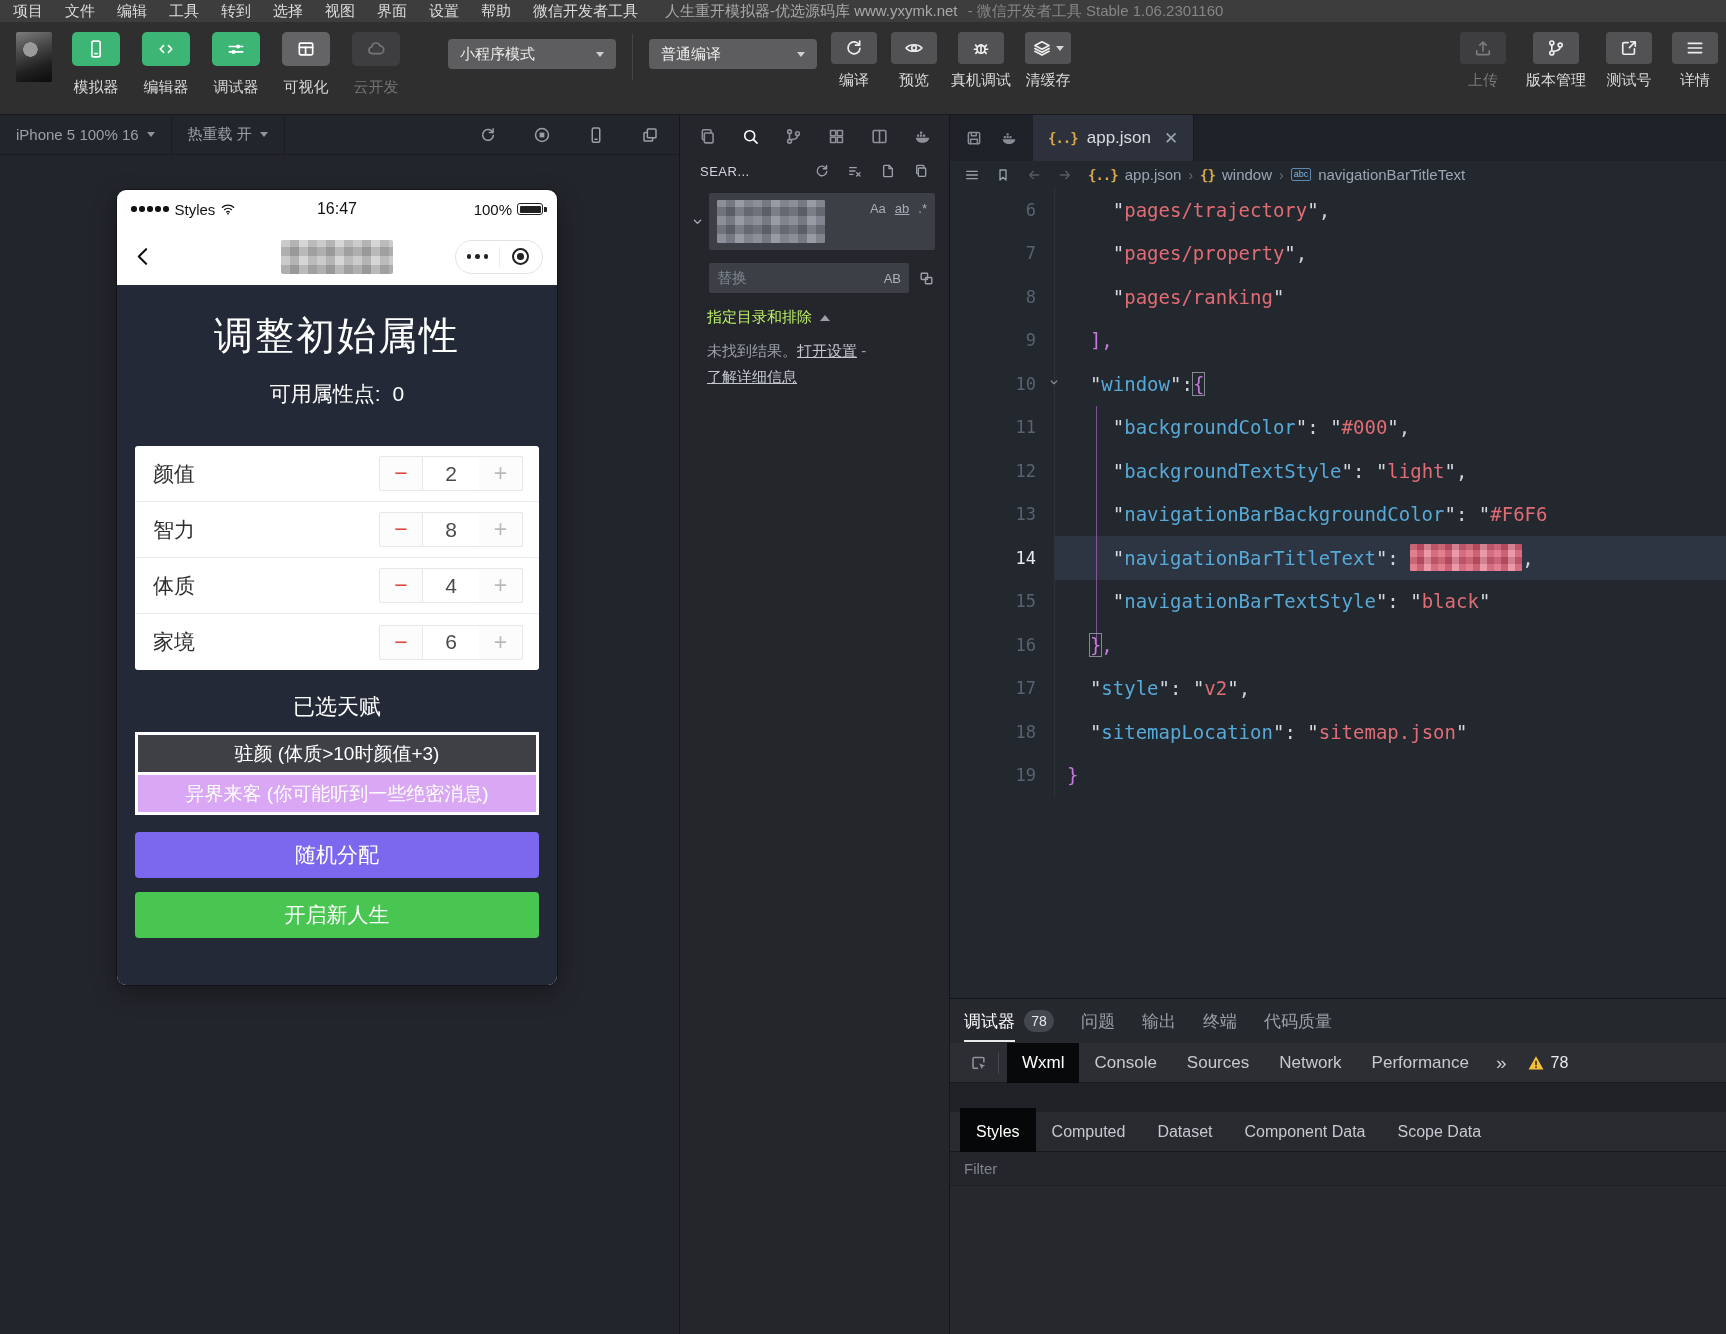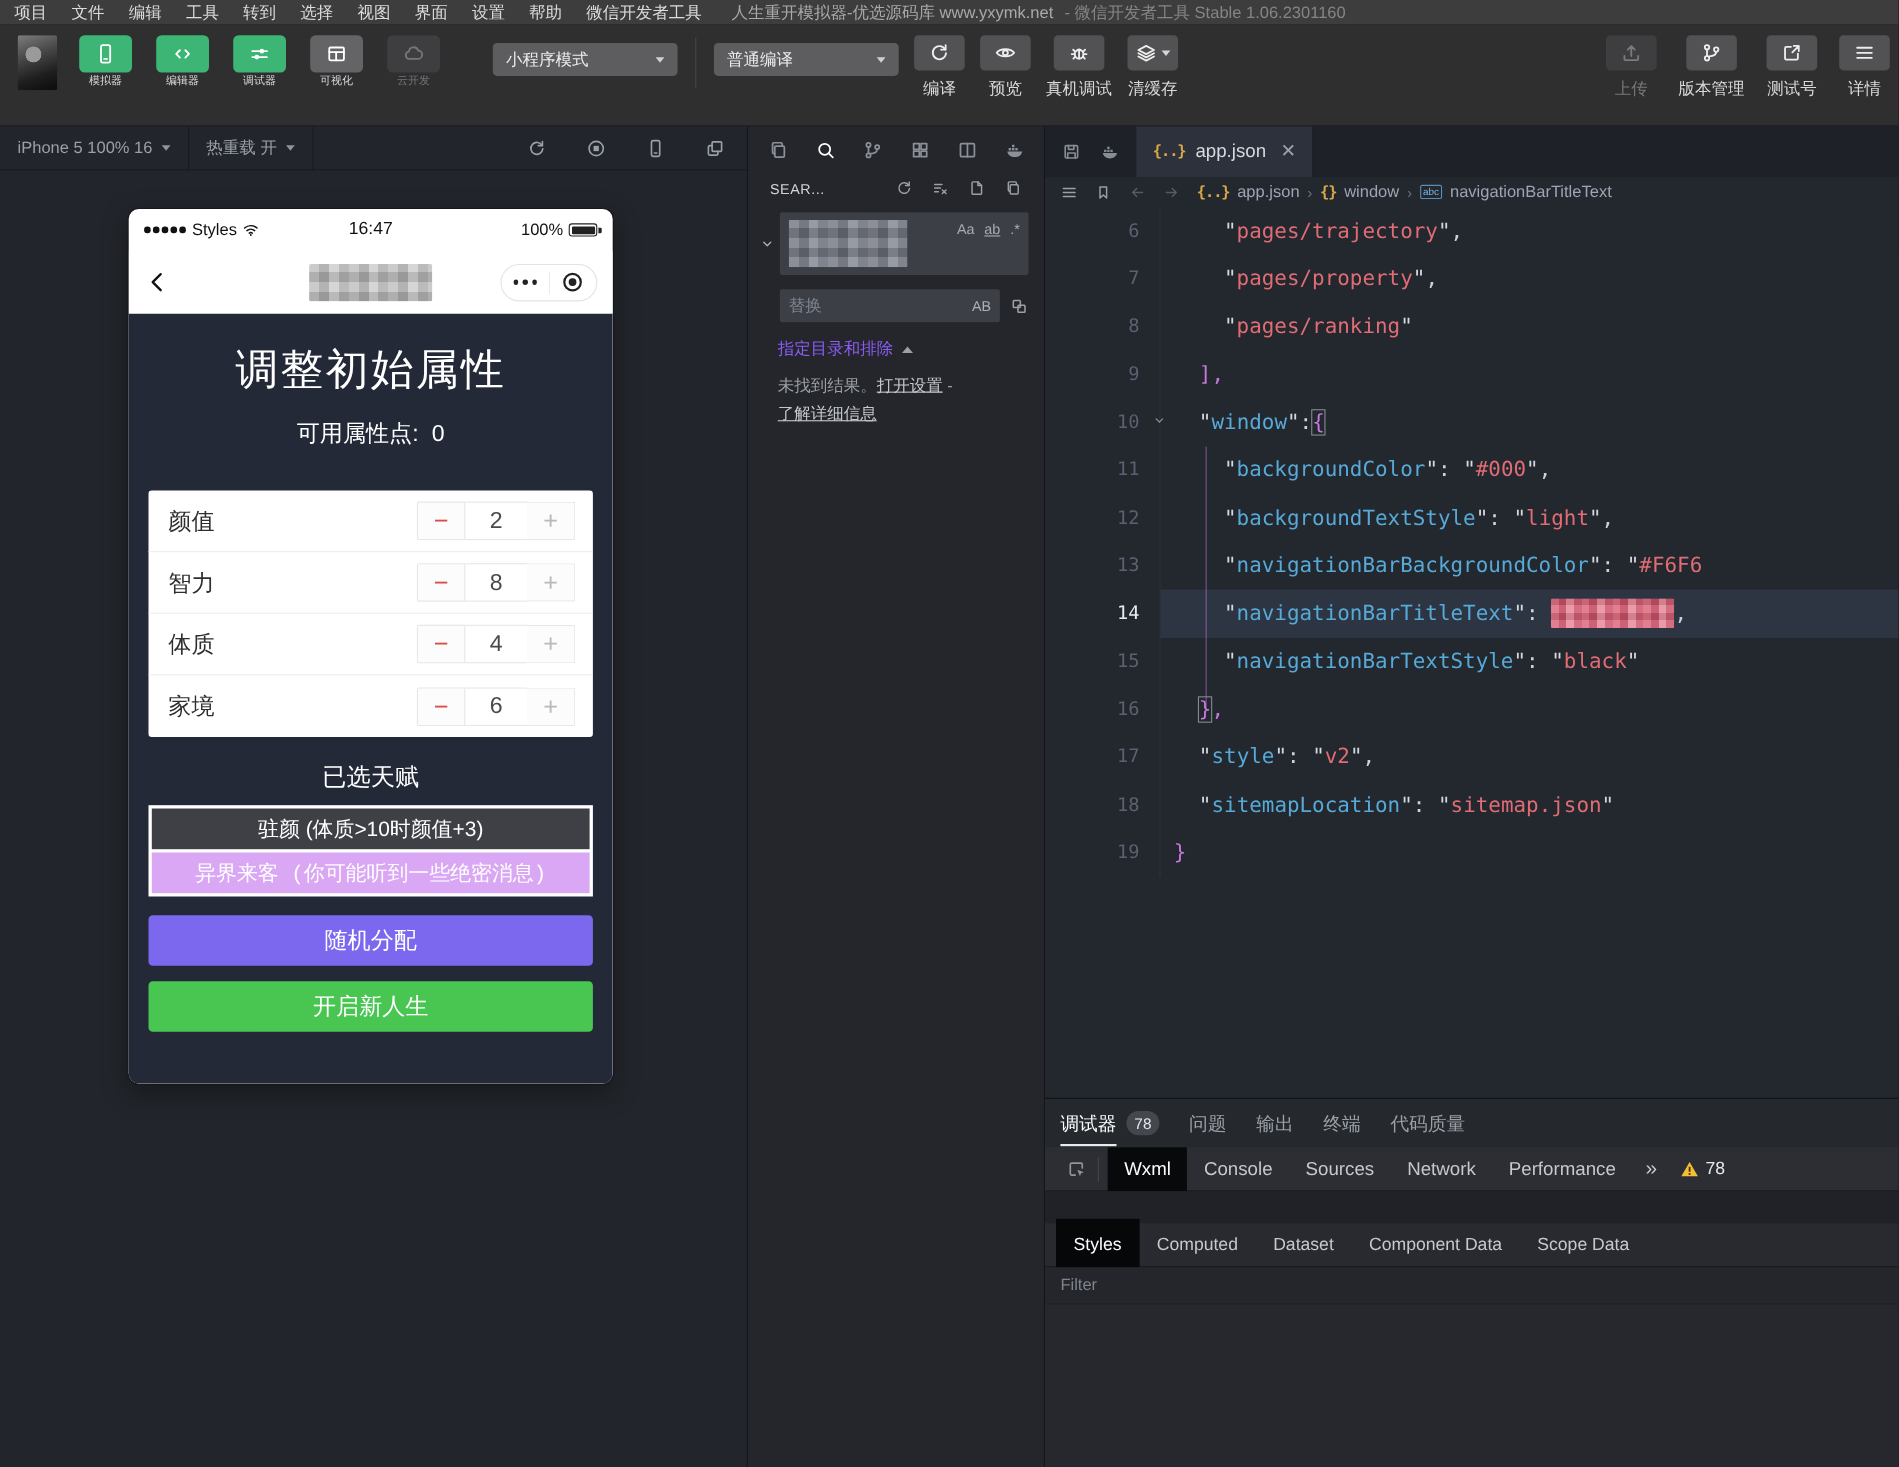--- a/index.html
+++ b/index.html
@@ -16,21 +16,21 @@
 
   
   .toolbar{height:93px;background:#2f2f30;display:flex;align-items:flex-start;border-bottom:1px solid #17191d;}
   .avatar{width:36px;height:50px;margin:10px 0 0 16px;border-radius:2px;flex:none;
     background:radial-gradient(circle at 40% 35%, #9a9a9a 0 18%, transparent 19%),linear-gradient(160deg,#7d7d7d 0%,#4a4a4a 35%,#1f1f1f 70%,#0b0b0b 100%);}
   .tool{display:flex;flex-direction:column;align-items:center;margin:10px 0 0 18px;min-width:52px;}
   .tool-ico{width:48px;height:34px;border-radius:5px;display:flex;align-items:center;justify-content:center;color:#fff;font-size:20px;}
   .tool-ico.active{background:#3cb575;}
   .tool-ico.normal{background:#646466;}
   .tool-ico.disabled{background:#3e3e40;color:#767678;}
-  .tool-label{font-size:10px;color:#dadada;margin-top:0;white-space:nowrap;}
+  .tool-label{font-size:15px;color:#dadada;margin-top:12px;white-space:nowrap;}
   .tool.disabled .tool-label{color:#737373;}
   .select{height:30px;background:#5d5d5f;border-radius:4px;display:flex;align-items:center;padding:0 12px;color:#ececec;font-size:15px;margin-top:17px;}
   .select .caret{margin-left:auto;width:0;height:0;border-left:4.5px solid transparent;border-right:4.5px solid transparent;border-top:5.5px solid #d0d0d0;}
   .select.mode{width:168px;margin-left:46px;}
   .select.compile{width:168px;}
   .vdiv{width:1px;height:46px;background:#454548;margin:12px 16px 0;flex:none;}
   .action{display:flex;flex-direction:column;align-items:center;margin:10px 0 0 14px;}
   .action-ico{width:46px;height:32px;border-radius:4px;background:#525254;color:#ededed;display:flex;align-items:center;justify-content:center;font-size:20px;gap:4px;}
   .action-label{font-size:15px;color:#dadada;margin-top:7px;white-space:nowrap;}
   .caret-sm{width:0;height:0;border-left:4px solid transparent;border-right:4px solid transparent;border-top:5px solid #d5d5d5;}
@@ -80,21 +80,21 @@
   .attr-name{font-size:21px;color:#2e2e2e;margin-left:18px;}
   .stepper{margin-left:auto;margin-right:16px;display:flex;}
   .st-btn{width:44px;height:35px;border:1px solid #e7e7e7;background:#fcfcfc;display:flex;align-items:center;justify-content:center;font-size:23px;}
   .st-btn.minus{color:#dd4b45;border-radius:2px 0 0 2px;}
   .st-btn.plus{color:#b9b9b9;border-left:none;border-radius:0 2px 2px 0;}
   .st-val{width:56px;height:35px;border-top:1px solid #e7e7e7;border-bottom:1px solid #e7e7e7;display:flex;align-items:center;justify-content:center;font-size:21px;color:#4a4a4a;}
   .talent-head{font-size:22px;text-align:center;margin-top:22px;}
   .talent-list{margin:10px 18px 0;background:#fff;padding:3px;}
   .talent{height:37px;margin-bottom:3px;display:flex;align-items:center;justify-content:center;font-size:19px;color:#fff;background:#3e4046;white-space:nowrap;overflow:hidden;}
   .talent:last-child{margin-bottom:0;}
-  .talent.selected{background:#d9a7f4;font-family:Liberation Mono, monospace;}
+  .talent.selected{background:#d9a7f4;}
   .btn{margin:16px 18px 0;height:46px;border-radius:4px;display:flex;align-items:center;justify-content:center;font-size:21px;color:#fff;}
   .btn.random{background:#7b68ee;margin-top:17px;}
   .btn.start{background:#49c552;margin-top:14px;}
 
   
   .search-col{width:270px;background:#24262b;border-right:1px solid #141619;color:#cfd3d9;flex:none;}
   .act-row{height:42px;display:flex;align-items:center;gap:24px;padding-left:18px;font-size:19px;color:#8b9099;}
   .act-row .active{color:#fff;}
   .search-head{height:28px;display:flex;align-items:center;padding:0 20px;font-size:13px;letter-spacing:.5px;color:#d0d4da;}
   .hd-icons{margin-left:auto;display:flex;gap:17px;font-size:16px;color:#9aa0a8;align-items:center;}
@@ -103,21 +103,21 @@
   .inputs{flex:1;min-width:0;}
   .search-input{height:57px;background:#3c3f46;border-radius:2px;position:relative;}
   .mosaic-sm{position:absolute;left:8px;top:7px;width:108px;height:43px;border-radius:1px;}
   .m-dark{background-image:repeating-linear-gradient(0deg,rgba(255,255,255,.08) 0 9px,rgba(0,0,0,.14) 9px 18px),repeating-linear-gradient(90deg,#82868f 0 9px,#696e78 9px 18px,#8e939c 18px 27px,#757a84 27px 36px);}
   .opts{position:absolute;top:8px;right:8px;display:flex;gap:9px;font-size:13px;color:#a6acb5;}
   .opt.word{text-decoration:underline;}
   .replace-row{margin-top:13px;display:flex;align-items:center;}
   .replace-input{flex:1;height:30px;background:#3c3f46;border-radius:2px;display:flex;align-items:center;padding:0 8px;font-size:15px;color:#7e8590;}
   .replace-ab{margin-left:auto;font-size:13px;color:#aab0b8;}
   .replace-all{margin-left:9px;font-size:17px;color:#9aa0a8;}
-  .dirs-row{margin:15px 14px 0 27px;font-size:15px;color:#8b5cf6;display:flex;align-items:center;gap:8px;}
+  .dirs-row{margin:15px 14px 0 27px;font-size:15px;color:#bef264;display:flex;align-items:center;gap:8px;}
   .tri-up{width:0;height:0;border-left:5px solid transparent;border-right:5px solid transparent;border-bottom:6px solid #9aa0a8;}
   .results{margin:11px 14px 0 27px;font-size:15px;color:#9aa0a8;line-height:1.7;}
   .results a{color:#c3c8cf;text-decoration:underline;}
 
   
   .editor-col{flex:1;display:flex;flex-direction:column;background:#23272e;min-width:0;}
   .tabbar{height:46px;background:#1e2127;display:flex;align-items:stretch;flex:none;}
   .ed-icons{display:flex;align-items:center;gap:17px;padding:0 15px;font-size:18px;color:#878d96;}
   .tab{display:flex;align-items:center;gap:9px;padding:0 15px;background:#2c313b;border-right:1px solid #171a1f;}
   .json-ico{color:#d8a748;font-family:"DejaVu Sans Mono",monospace;font-size:14px;font-weight:bold;letter-spacing:-1px;}

